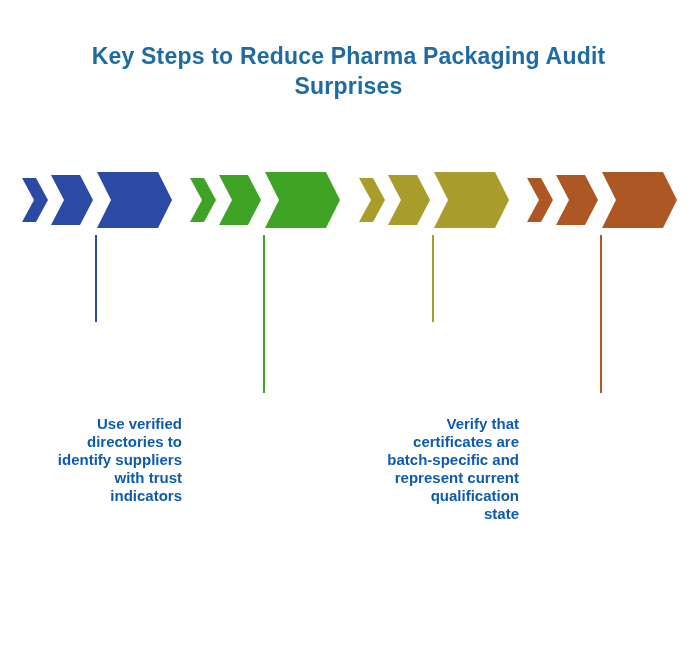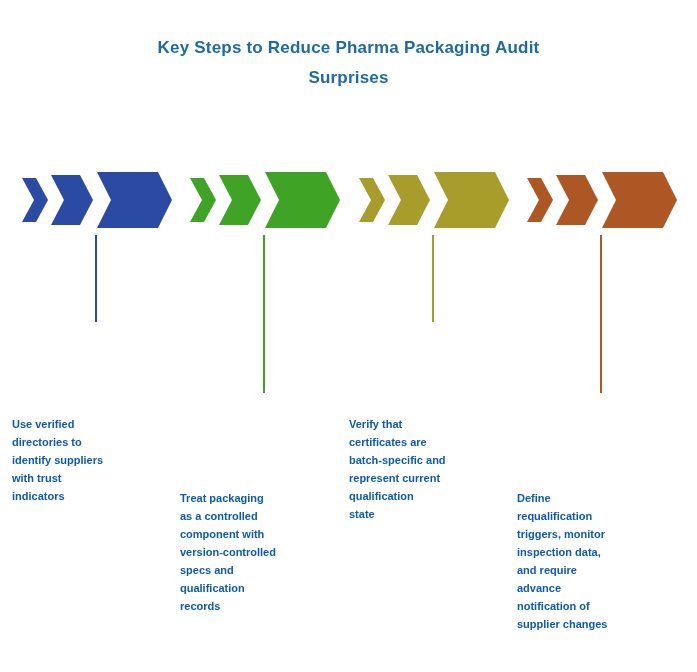--- a/index.html
+++ b/index.html
@@ -8,26 +8,26 @@
   }
   .canvas {
     position: relative;
     width: 697px;
     height: 672px;
     background: var(--bg, #ffffff);
     font-family: "Liberation Sans", sans-serif;
     overflow: hidden;
   }
   .title {
-    margin: 8px;
+    margin: 16px;
     padding-top: 25px;
     text-align: center;
     white-space: pre-line;
     font-weight: 700;
-    font-size: 17px;
+    font-size: 23px;
     line-height: 30px;
     letter-spacing: 0.2px;
     color: var(--title-color, #1e6ba4);
   }
   .step {
     position: absolute;
     top: 172px;
     width: 150px;
     height: 470px;
   }
@@ -50,24 +50,24 @@
     top: 63px;
     width: 2px;
     background: var(--c);
   }
   .step--short .connector { height: 87px; }
   .step--tall  .connector { height: 158px; }
   .desc {
     position: absolute;
     left: -10px;
     width: 170px;
-    text-align: left;
+    text-align: right;
     white-space: pre-line;
     font-weight: 700;
-    font-size: 11px;
+    font-size: 15px;
     line-height: 18px;
     color: var(--text-color, #0d5bb0);
   }
   .step--short .desc { top: 243px; }
   .step--tall  .desc { top: 317px; }
 </style>
 </head>
 <body>
 
 <div class="canvas" style="--bg: #ffffff; --title-color: #1e6ba4; --text-color: #0d5bb0;">
@@ -89,27 +89,20 @@
 indicators</div>
   </div>
 
   <div class="step s2 step--tall" style="--c: #3fa326;">
     <svg class="chevrons" viewBox="0 0 150 56" xmlns="http://www.w3.org/2000/svg">
       <polygon points="0,6 14,6 26,28 14,50 0,50 12,28"></polygon>
       <polygon points="29,3 58,3 71,28 58,53 29,53 42,28"></polygon>
       <polygon points="75,0 136,0 150,28 136,56 75,56 89,28"></polygon>
     </svg>
     <div class="connector"></div>
-    <div class="desc">Treat packaging
-as a controlled
-component with
-version-controlled
-specs and
-qualification
-records</div>
   </div>
 
   <div class="step s3 step--short" style="--c: #a89c2a;">
     <svg class="chevrons" viewBox="0 0 150 56" xmlns="http://www.w3.org/2000/svg">
       <polygon points="0,6 14,6 26,28 14,50 0,50 12,28"></polygon>
       <polygon points="29,3 58,3 71,28 58,53 29,53 42,28"></polygon>
       <polygon points="75,0 136,0 150,28 136,56 75,56 89,28"></polygon>
     </svg>
     <div class="connector"></div>
     <div class="desc">Verify that
@@ -120,23 +113,15 @@
 state</div>
   </div>
 
   <div class="step s4 step--tall" style="--c: #ad5724;">
     <svg class="chevrons" viewBox="0 0 150 56" xmlns="http://www.w3.org/2000/svg">
       <polygon points="0,6 14,6 26,28 14,50 0,50 12,28"></polygon>
       <polygon points="29,3 58,3 71,28 58,53 29,53 42,28"></polygon>
       <polygon points="75,0 136,0 150,28 136,56 75,56 89,28"></polygon>
     </svg>
     <div class="connector"></div>
-    <div class="desc">Define
-requalification
-triggers, monitor
-inspection data,
-and require
-advance
-notification of
-supplier changes</div>
   </div>
 
 </div>
 
 </body></html>

